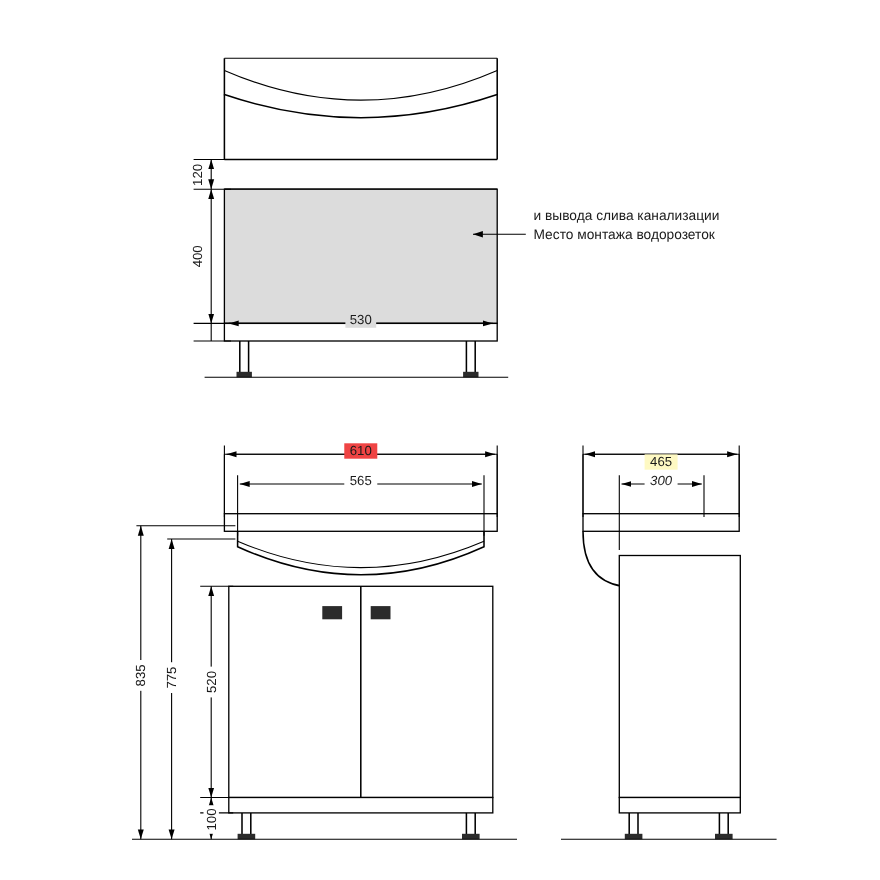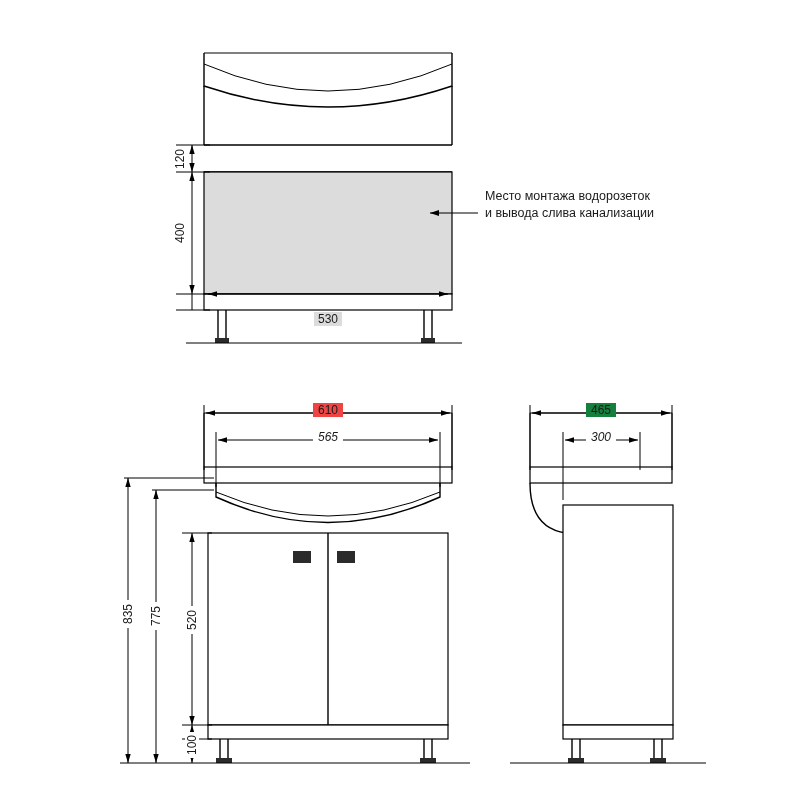--- a/index.html
+++ b/index.html
@@ -182,36 +182,36 @@
       <line class="ln thin" x1="532" y1="413" x2="670" y2="413" marker-start="url(#arrR)" marker-end="url(#arrL)"></line>
 
       <line class="ln thin" x1="565" y1="440" x2="638" y2="440" marker-start="url(#arrR)" marker-end="url(#arrL)"></line>
     </g>
   </svg>
 
   <div style="position:absolute; left:180px; top:159px; transform:translate(-50%,-50%) rotate(-90deg); font-size:12px;">120</div>
 
   <div style="position:absolute; left:180px; top:233px; transform:translate(-50%,-50%) rotate(-90deg); font-size:12px;">400</div>
 
-  <div style="position:absolute; left:328px; top:291px; transform:translate(-50%,-50%); font-size:12px; background:#dcdcdc; padding:0 4px;margin-top:28px;">530</div>
+  <div style="position:absolute; left:328px; top:291px; transform:translate(-50%,-50%); font-size:12px; background:#dcdcdc; padding:0 4px;">530</div>
 
   <div style="position:absolute; left:485px; top:188px; font-size:12.5px; line-height:17px;">
+    <div>и вывода слива канализации</div>
     <div>Место монтажа водорозеток</div>
-    <div>и вывода слива канализации</div>
   </div>
 
   <div style="position:absolute; left:328px; top:410px; transform:translate(-50%,-50%); font-size:12px; background:#ef4444; padding:0 5px;">610</div>
 
-  <div style="position:absolute; left:328px; top:437px; transform:translate(-50%,-50%); font-size:12px; background:#ffffff; padding:0 5px;font-style:italic;">565</div>
+  <div style="position:absolute; left:328px; top:437px; transform:translate(-50%,-50%); font-size:12px; background:#ffffff; padding:0 5px;">565</div>
 
   <div style="position:absolute; left:128px; top:614px; transform:translate(-50%,-50%) rotate(-90deg); font-size:12px; background:#ffffff; padding:0 4px;">835</div>
 
   <div style="position:absolute; left:156px; top:616px; transform:translate(-50%,-50%) rotate(-90deg); font-size:12px; background:#ffffff; padding:0 4px;">775</div>
 
   <div style="position:absolute; left:192px; top:620px; transform:translate(-50%,-50%) rotate(-90deg); font-size:12px; background:#ffffff; padding:0 4px;">520</div>
 
   <div style="position:absolute; left:192px; top:745px; transform:translate(-50%,-50%) rotate(-90deg); font-size:12px; background:#ffffff; padding:0 3px;">100</div>
 
-  <div style="position:absolute; left:601px; top:410px; transform:translate(-50%,-50%); font-size:12px; background:#15803d; padding:0 5px;">465</div>
+  <div style="position:absolute; left:601px; top:420px; transform:translate(-50%,-50%); font-size:12px; background:#fef9c3; padding:0 5px;">465</div>
 
   <div style="position:absolute; left:601px; top:437px; transform:translate(-50%,-50%); font-size:12px; background:#ffffff; padding:0 5px;font-style:italic;">300</div>
 
 </div>
 
 </body></html>

